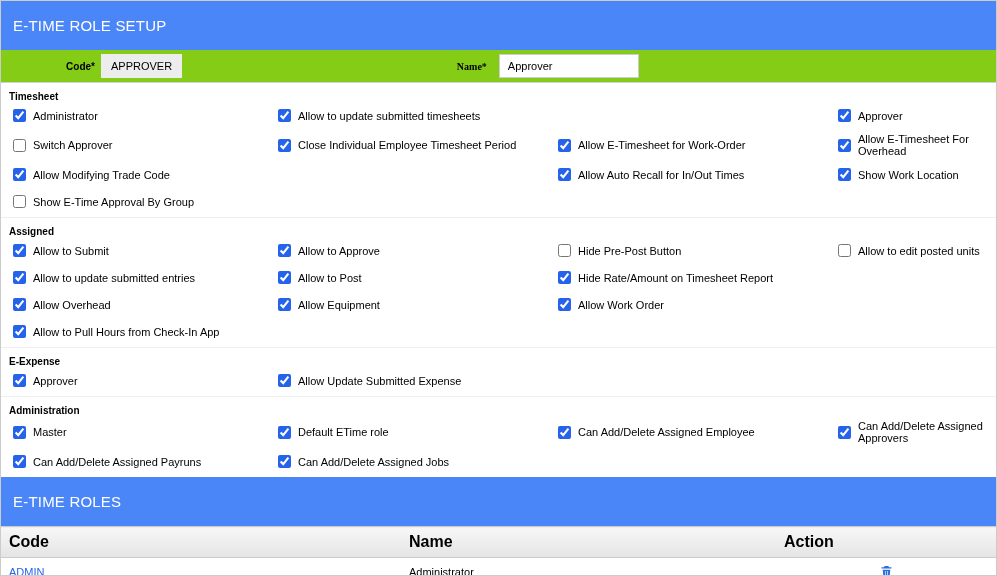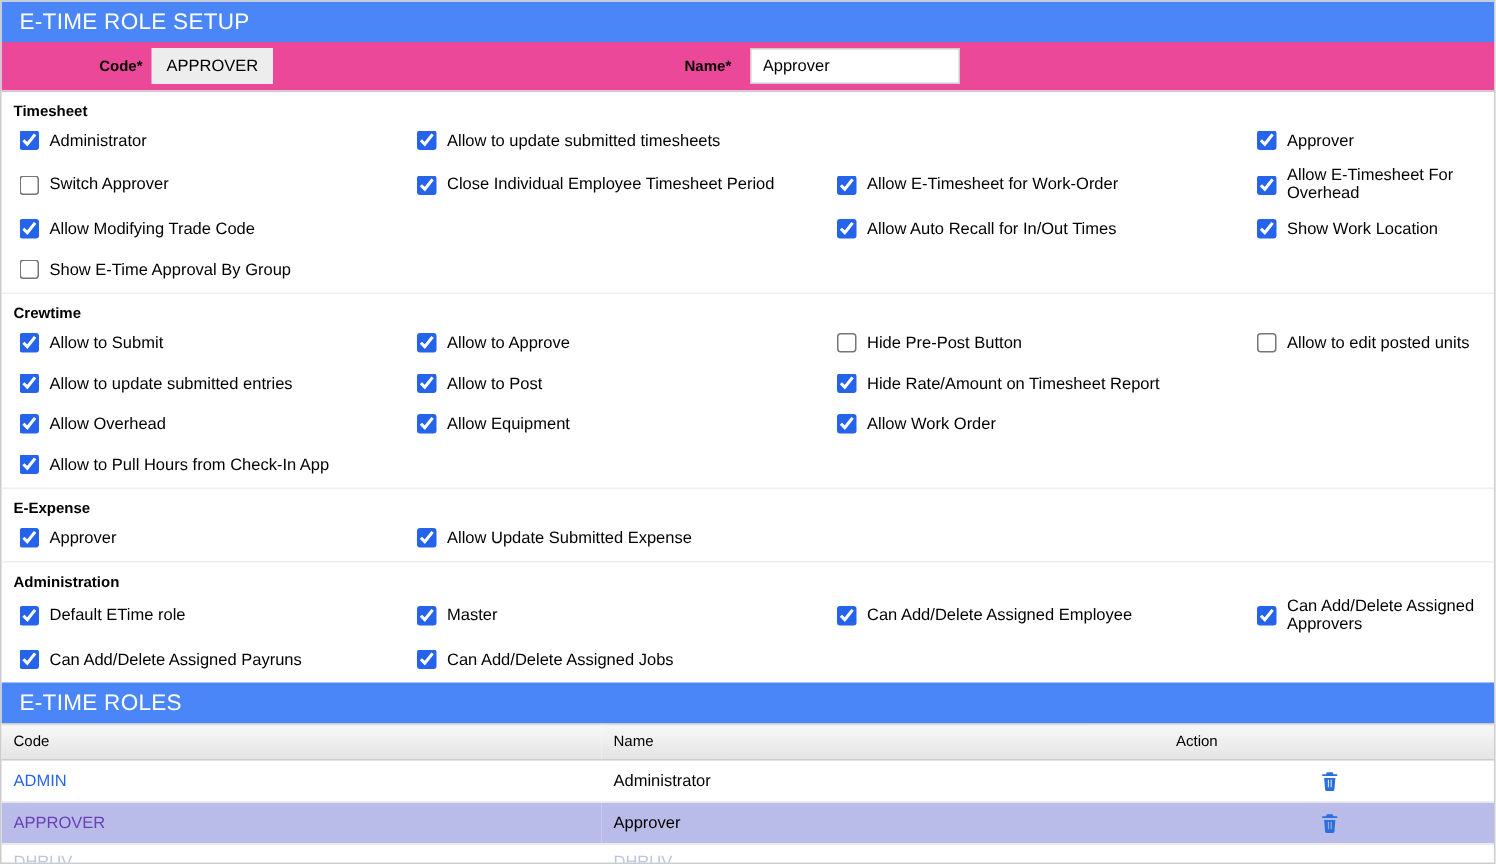--- a/index.html
+++ b/index.html
@@ -11,29 +11,29 @@
     width: 997px;
     height: 576px;
     overflow: hidden;
     border: 1px solid #ccc;
   }
   .header-bar {
     background: #4a86f7;
     color: #fff;
     font-size: 15px;
     font-weight: 500;
-    padding: 5px 12px;
+    padding: 16px 12px;
     letter-spacing: 0.2px;
   }
   .form-row {
     display: flex;
     align-items: center;
     padding: 4px 0;
     border-bottom: 1px solid #d0d0d0;
-    background: #ec4899;
+    background: #84cc16;
   }
   .form-cell {
     display: flex;
     align-items: center;
   }
   .form-label {
     font-weight: bold;
     font-size: 10px;
     text-align: right;
     padding-right: 6px;
@@ -73,22 +73,22 @@
     accent-color: #2563eb;
     width: 13px;
     height: 13px;
   }
   .roles-table {
     border-collapse: collapse;
     width: 100%;
   }
   .roles-table th {
     text-align: left;
-    font-size: 10px;
-    font-weight: normal;
+    font-size: 16px;
+    font-weight: bold;
     padding: 6px 8px;
     background: linear-gradient(#f7f7f7, #e4e4e4);
     border-bottom: 1px solid #ccc;
     border-top: 1px solid #ccc;
   }
   .roles-table td {
     padding: 6px 8px;
     font-size: 11px;
     border-bottom: 1px solid #eee;
   }
@@ -108,21 +108,21 @@
 <body>
 
 <div class="header-bar">E-TIME ROLE SETUP</div>
 
 <div class="form-row">
   <div class="form-cell" style="width:100px; justify-content:flex-end;">
     <span class="form-label">Code*</span>
   </div>
   <div class="code-box">APPROVER</div>
   <div style="flex:1"></div>
-  <div class="form-cell" style="justify-content:center; margin-right:6px;">
+  <div class="form-cell" style="justify-content:center; margin-right:6px;font-family:Liberation Serif, serif;">
     <span class="form-label">Name*</span>
   </div>
   <input class="name-input" type="text" value="Approver" style="">
   <div style="flex:1.3"></div>
 </div>
 
 <div class="section-title">Timesheet</div>
 <div class="opts-grid">
   <label class="opt">
       <input type="checkbox" checked="" style="">
@@ -169,21 +169,21 @@
       <input type="checkbox" checked="" style="">
       <span>Show Work Location</span>
     </label>
   <label class="opt">
       <input type="checkbox" style="">
       <span>Show E-Time Approval By Group</span>
     </label>
   <div></div>
 </div>
 
-<div class="section-title">Crewtime</div>
+<div class="section-title">Assigned</div>
 <div class="opts-grid">
   <label class="opt">
       <input type="checkbox" checked="" style="">
       <span>Allow to Submit</span>
     </label>
   <label class="opt">
       <input type="checkbox" checked="" style="">
       <span>Allow to Approve</span>
     </label>
   <label class="opt">
@@ -243,25 +243,25 @@
       <span>Allow Update Submitted Expense</span>
     </label>
   <div></div>
     <div></div>
 </div>
 
 <div class="section-title">Administration</div>
 <div class="opts-grid noborder">
   <label class="opt">
       <input type="checkbox" checked="" style="">
+      <span>Master</span>
+    </label>
+  <label class="opt">
+      <input type="checkbox" checked="" style="">
       <span>Default ETime role</span>
-    </label>
-  <label class="opt">
-      <input type="checkbox" checked="" style="">
-      <span>Master</span>
     </label>
   <label class="opt">
       <input type="checkbox" checked="" style="">
       <span>Can Add/Delete Assigned Employee</span>
     </label>
   <label class="opt">
       <input type="checkbox" checked="" style="">
       <span>Can Add/Delete Assigned Approvers</span>
     </label>
 

